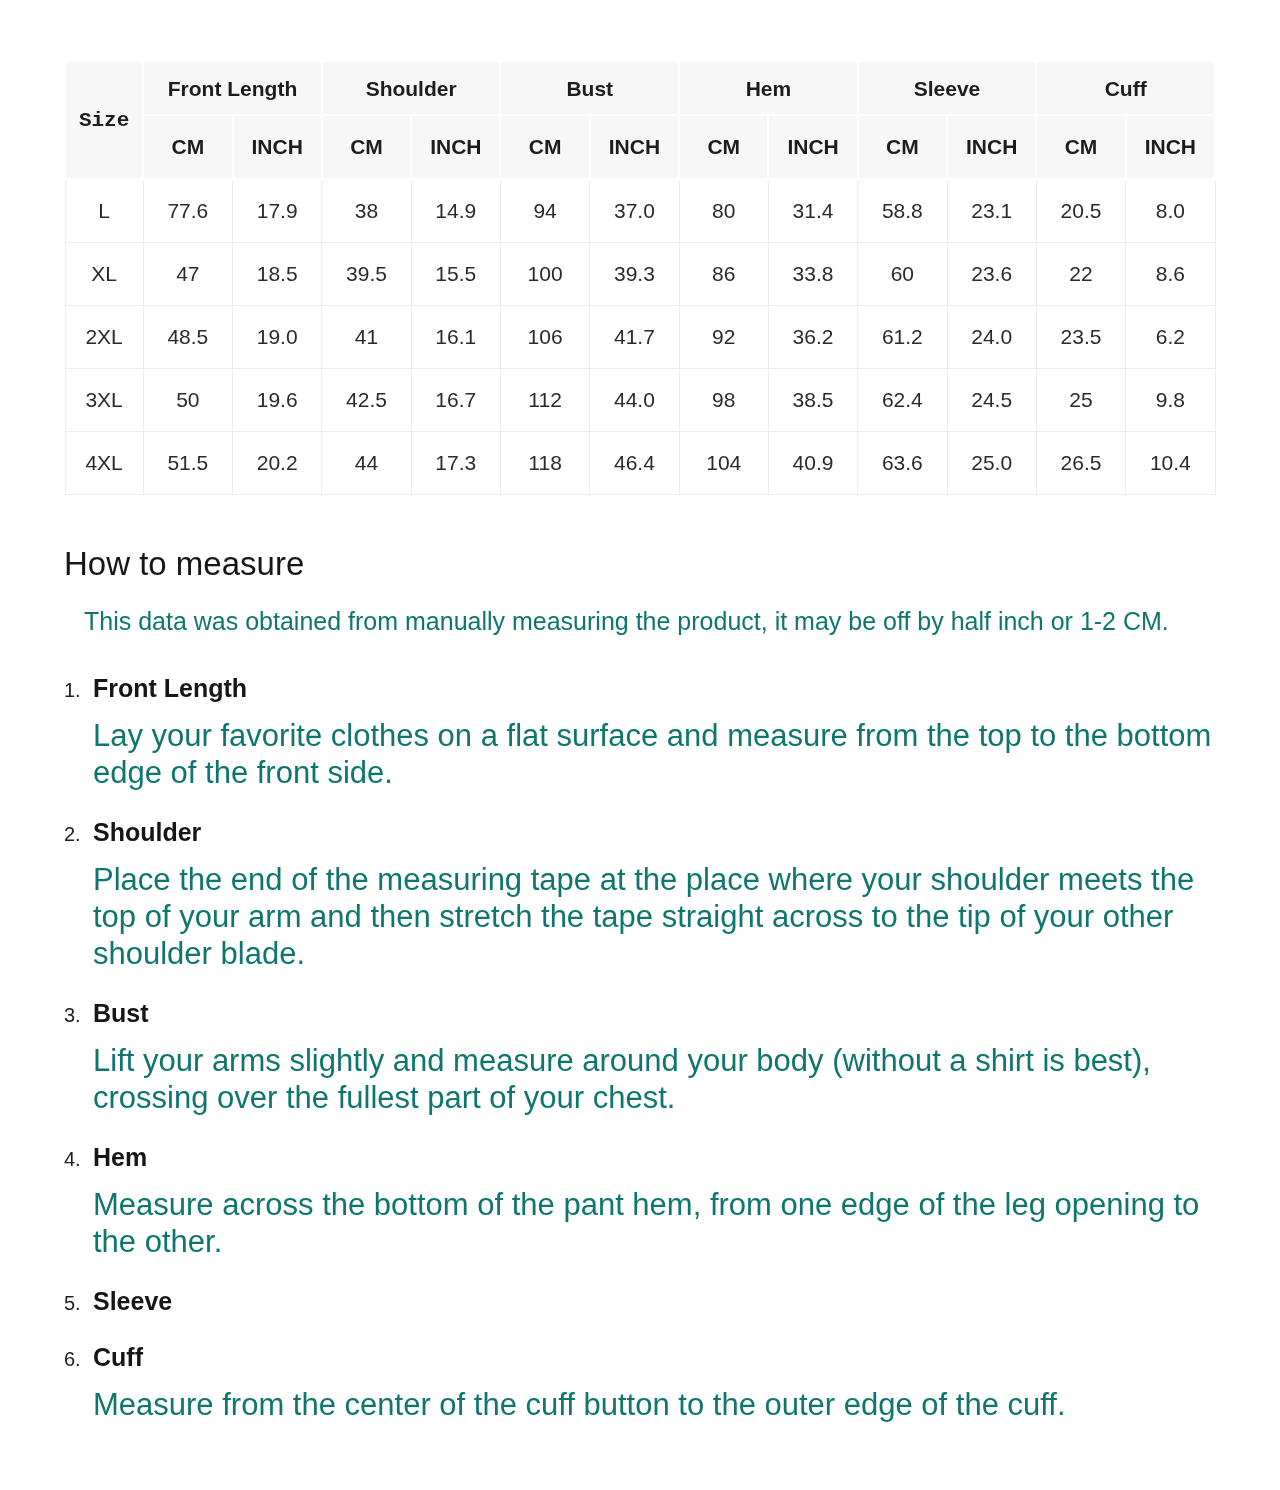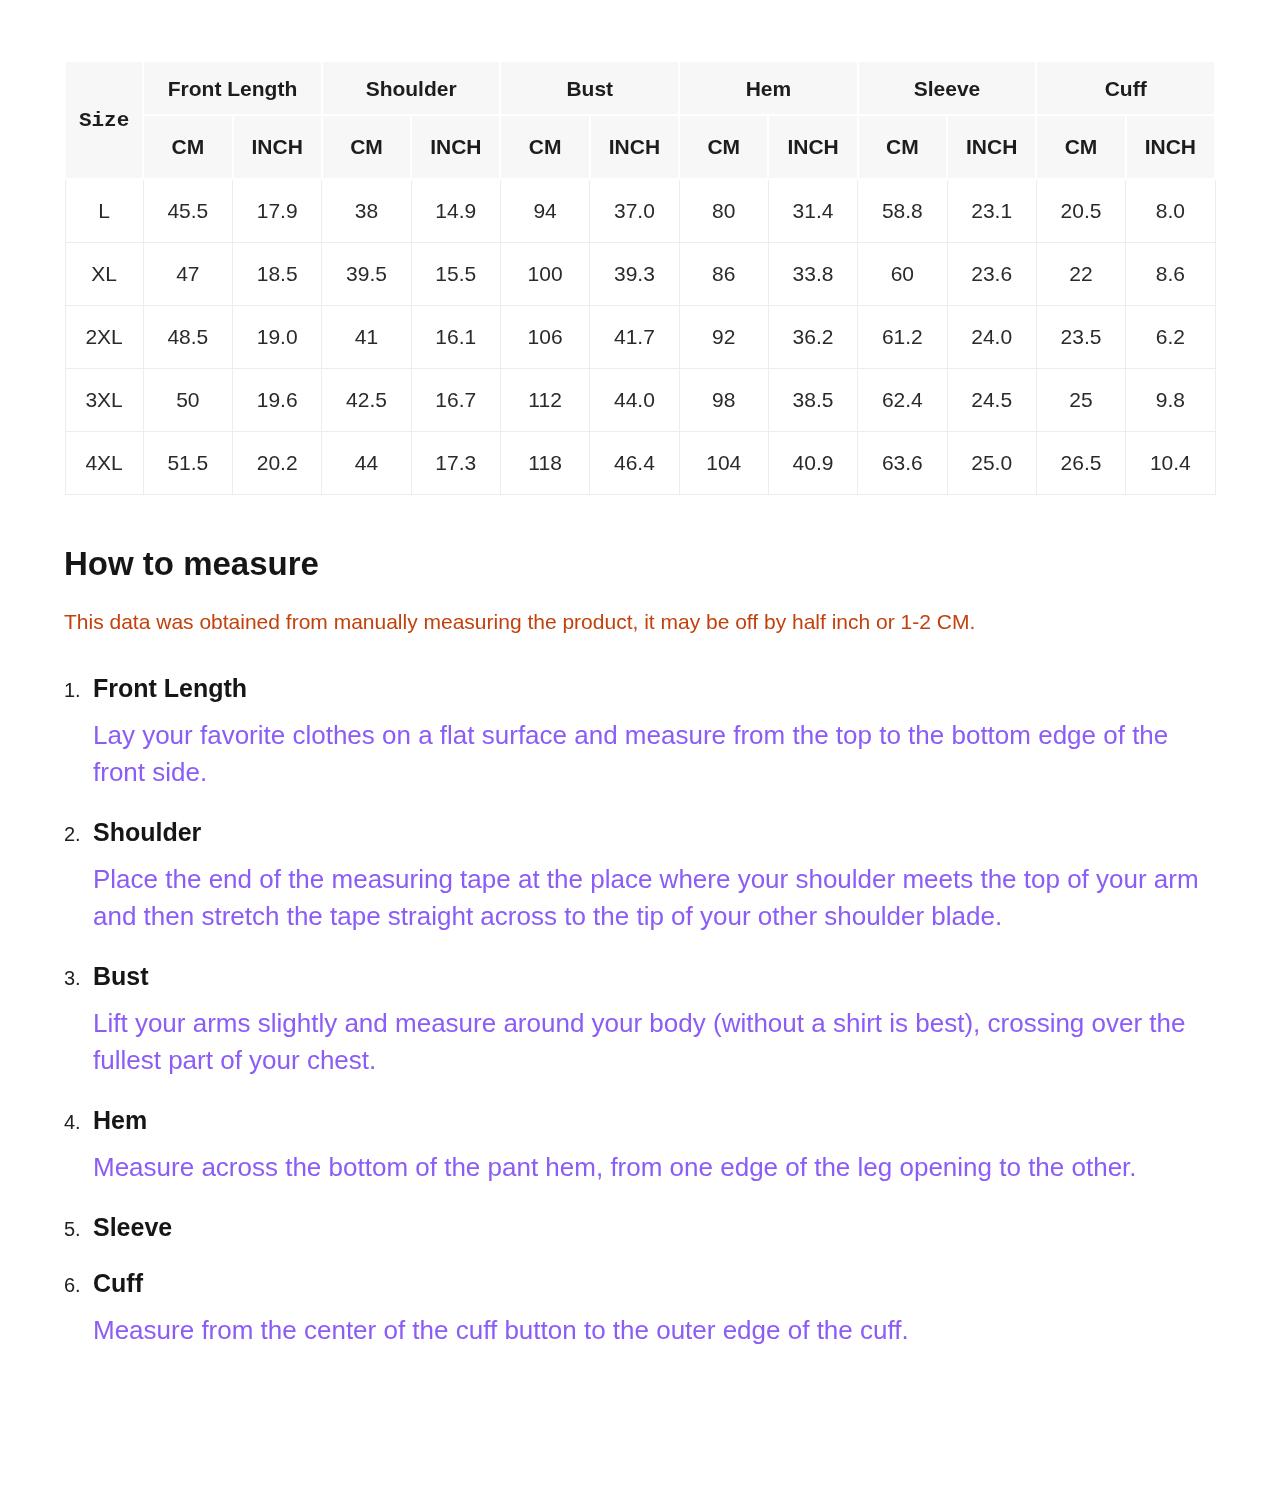--- a/index.html
+++ b/index.html
@@ -38,50 +38,51 @@
     background: #ffffff;
     padding: 19px 0;
     font-weight: 400;
     color: #2a2a2c;
   }
 
   
   .howto-heading {
     margin: 50px 0 20px;
     font-size: 33px;
-    font-weight: 700;
+    font-weight: 400;
     color: #161618;
   }
   .intro {
-    font-size: 21px;
+    font-size: 25px;
     line-height: 37px;
-    color: #c2410c;
+    color: #0f766e;
+    margin-left: 20px;
   }
   .steps { margin-top: 34px; }
   .step-head {
     display: flex;
     align-items: baseline;
     margin-top: 27px;
   }
   .step-num {
     flex: none;
     width: 29px;
     font-size: 20px;
     color: #202022;
   }
   .step-title {
     font-size: 25px;
     font-weight: 700;
     color: #161618;
   }
   .step-body {
     margin: 14px 0 0 29px;
-    font-size: 26px;
+    font-size: 31px;
     line-height: 37px;
-    color: #8b5cf6;
+    color: #0f766e;
   }
 </style>
 </head>
 <body>
 
 <div class="page">
 
   <table class="size-table">
     <colgroup>
       <col style="width:6.8%">
@@ -119,21 +120,21 @@
         <th class="unit-cell">INCH</th>
         <th class="unit-cell">CM</th>
         <th class="unit-cell">INCH</th>
         <th class="unit-cell">CM</th>
         <th class="unit-cell">INCH</th>
       </tr>
     </thead>
     <tbody>
       <tr>
         <td>L</td>
-        <td>45.5</td>
+        <td>77.6</td>
         <td>17.9</td>
         <td>38</td>
         <td>14.9</td>
         <td>94</td>
         <td>37.0</td>
         <td>80</td>
         <td>31.4</td>
         <td>58.8</td>
         <td>23.1</td>
         <td>20.5</td>

